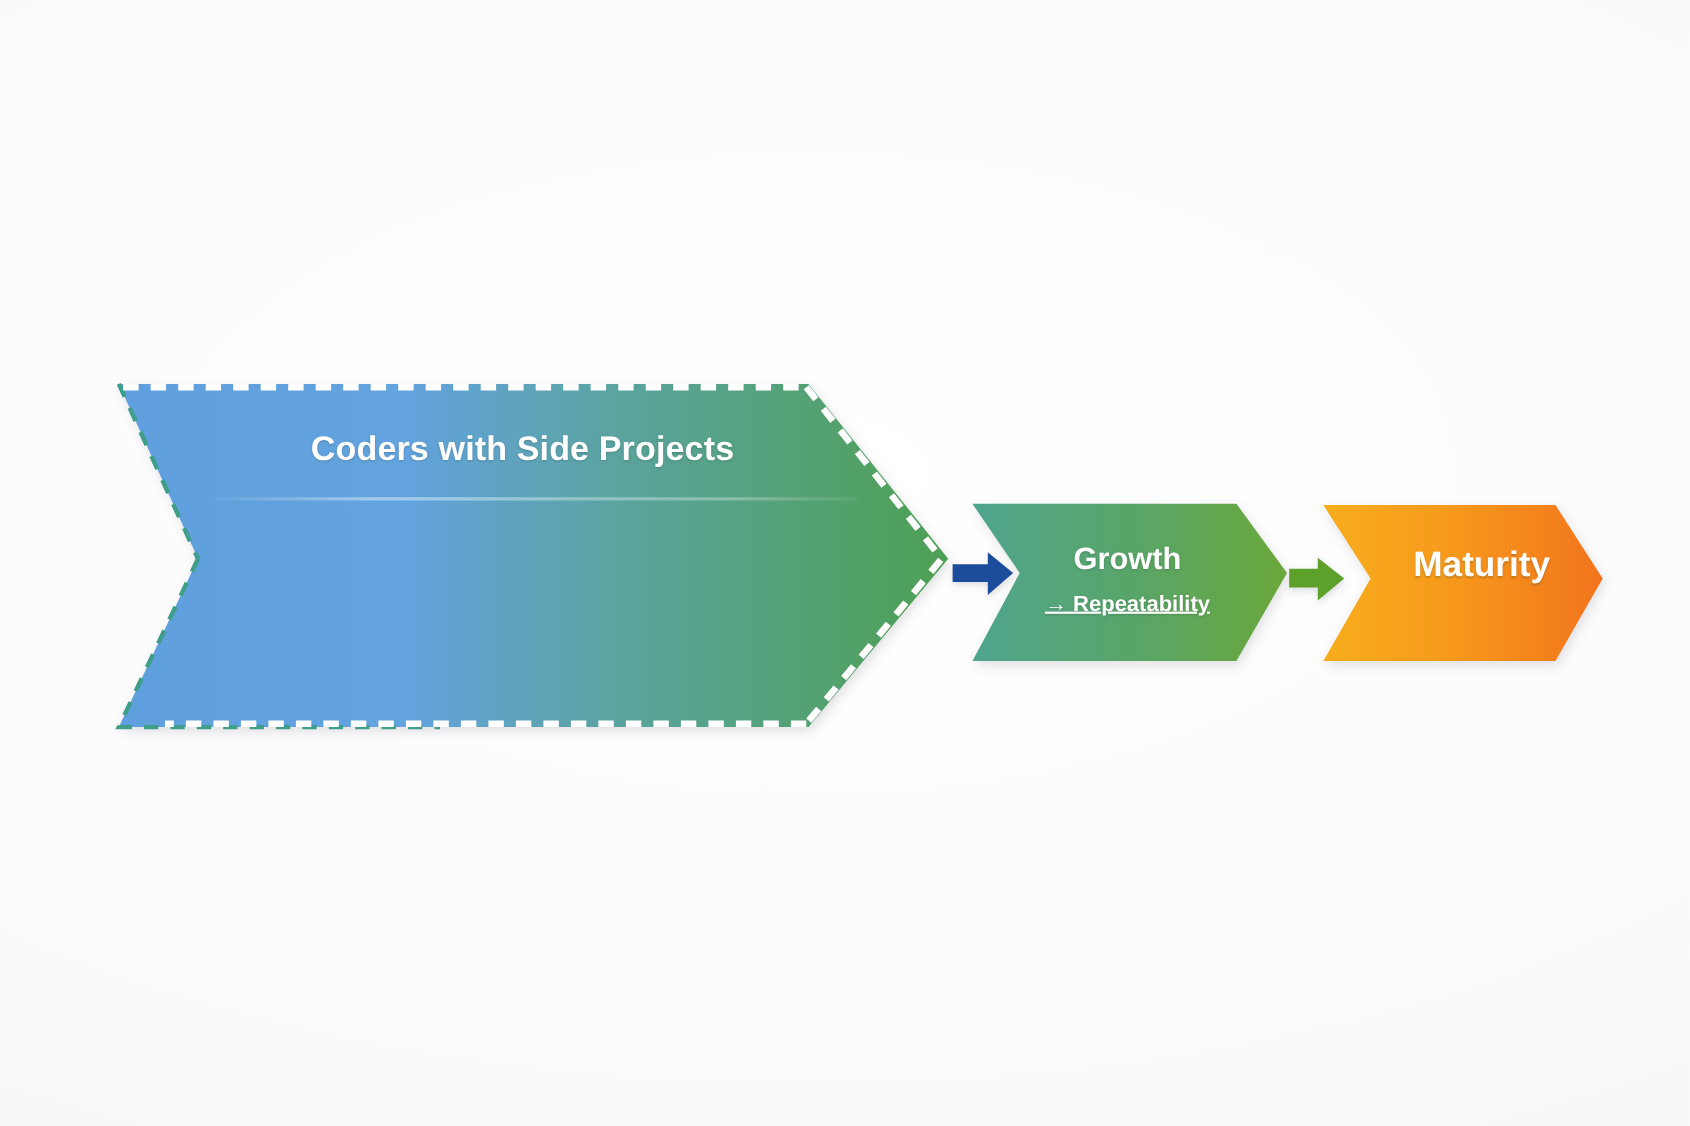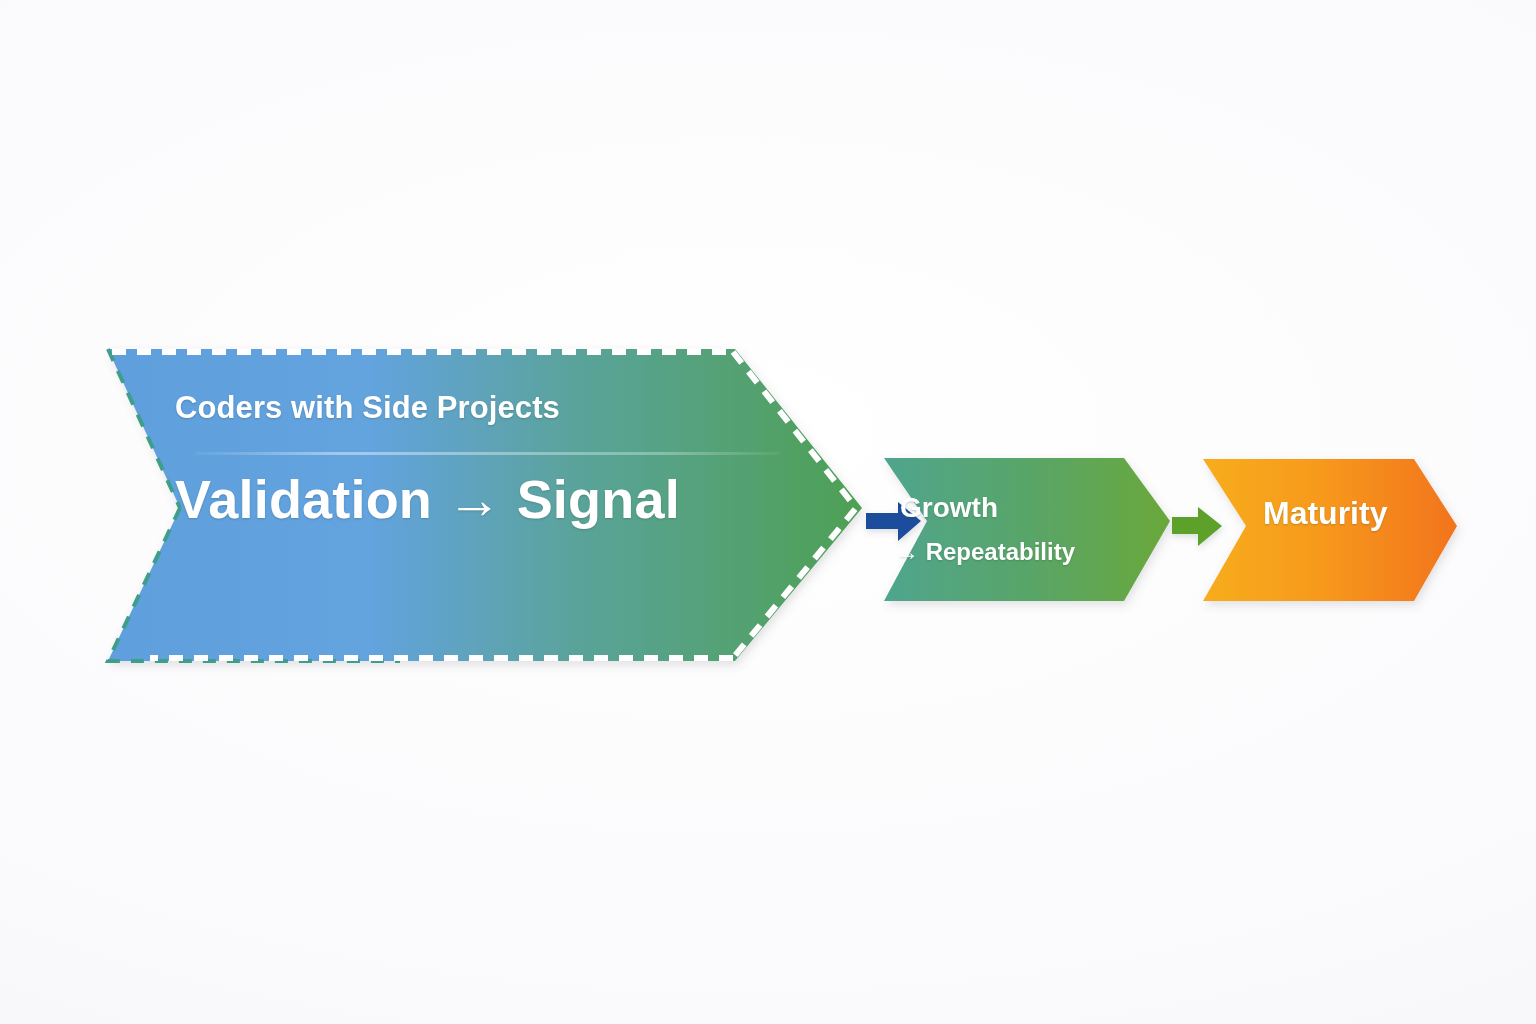--- a/index.html
+++ b/index.html
@@ -45,21 +45,21 @@
     top: 0;
     width: 1536px;
     height: 1024px;
     pointer-events: none;
   }
 
   .txt {
     position: absolute;
     color: #ffffff;
     white-space: nowrap;
-    text-align: left;
+    text-align: center;
     text-shadow: 0 1px 2px rgba(40,60,40,0.25);
   }
 
   
   .main-eyebrow {
     left: 175px;
     top: 390px;
     width: 600px;
     font-size: 31px;
     font-weight: bold;
@@ -79,27 +79,28 @@
     left: 900px;
     top: 492px;
     width: 250px;
     font-size: 28px;
     font-weight: bold;
   }
   .s2-sub {
     left: 895px;
     top: 538px;
     width: 260px;
-    font-size: 24px;
+    font-size: 20px;
     font-weight: bold;
+    text-decoration: underline;
   }
 
   
   .s3-title {
-    left: 1263px;
+    left: 1232px;
     top: 495px;
     width: 230px;
     font-size: 32px;
     font-weight: bold;
   }
   .s3-sub {
     left: 1222px;
     top: 540px;
     width: 236px;
     font-size: 25px;
@@ -170,21 +171,20 @@
       <path d="M 1172,517 L 1198,517 L 1198,507 L 1222,526 L 1198,546 L 1198,534 L 1172,534 Z" fill="#5da02c"></path>
     </g>
 
     <g>
       <path d="M 1203,459 L 1414,459 L 1457,526 L 1414,601 L 1203,601 L 1246,526 Z" fill="url(#gradThree)" filter="url(#softShadow)"></path>
     </g>
   </svg>
 
   <div class="label-layer">
     <div class="txt main-eyebrow">Coders with Side Projects</div>
-    <div class="txt main-title">Validation → Signal</div>
 
     <div class="txt s2-title">Growth</div>
     <div class="txt s2-sub">→ Repeatability</div>
 
     <div class="txt s3-title">Maturity</div>
   </div>
 
 </div>
 
 </body></html>

